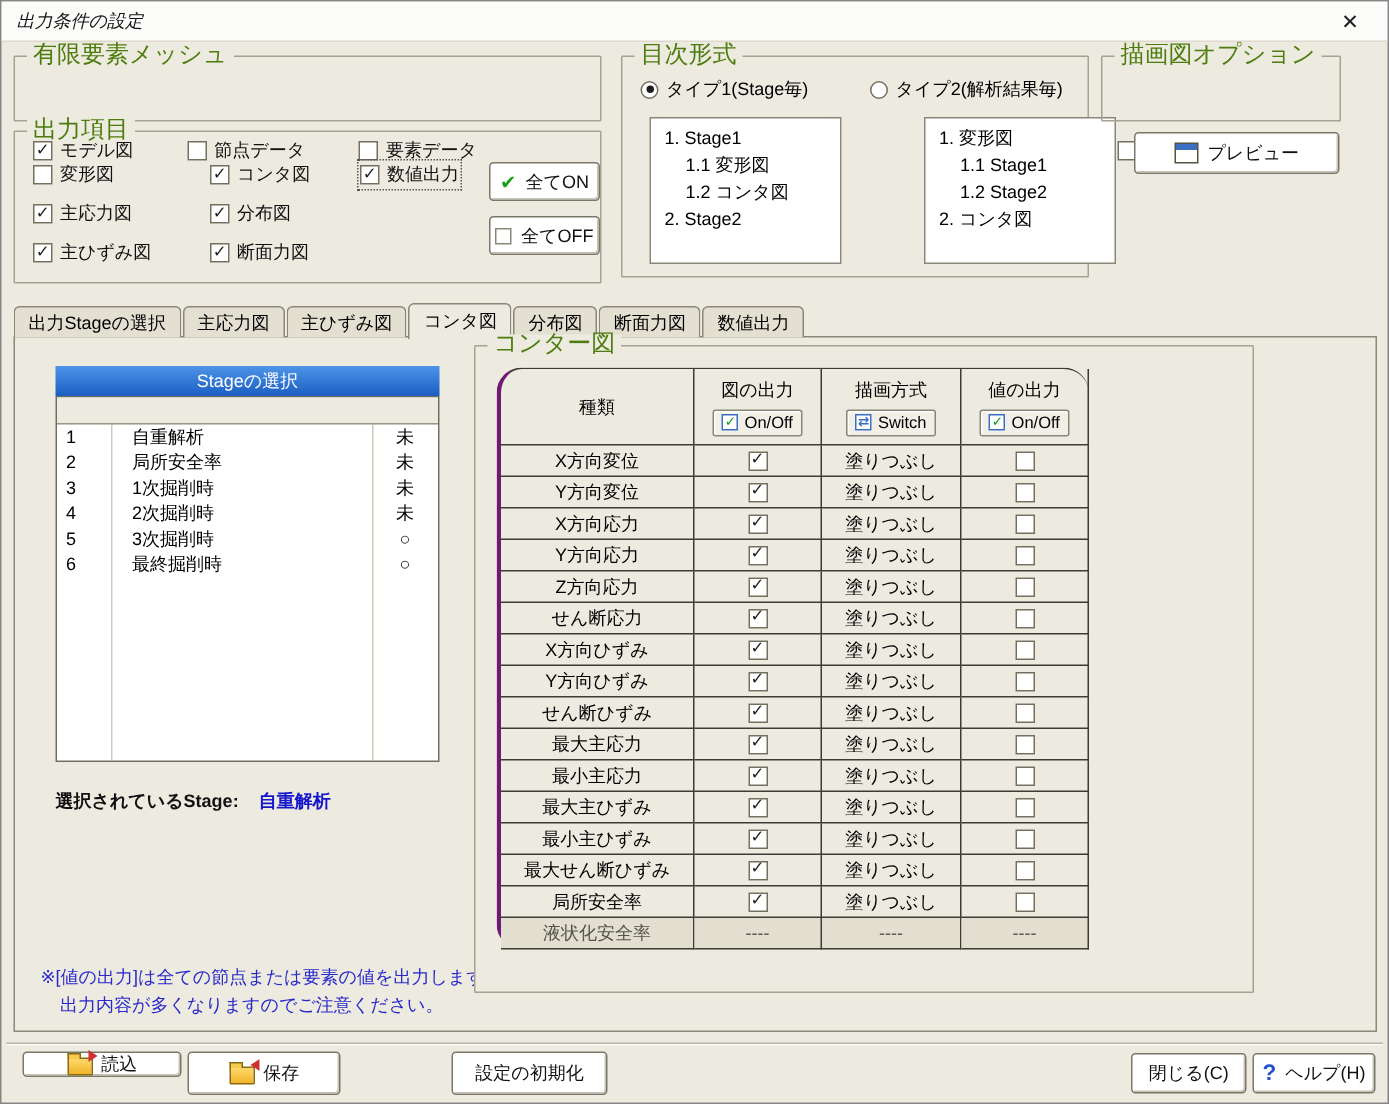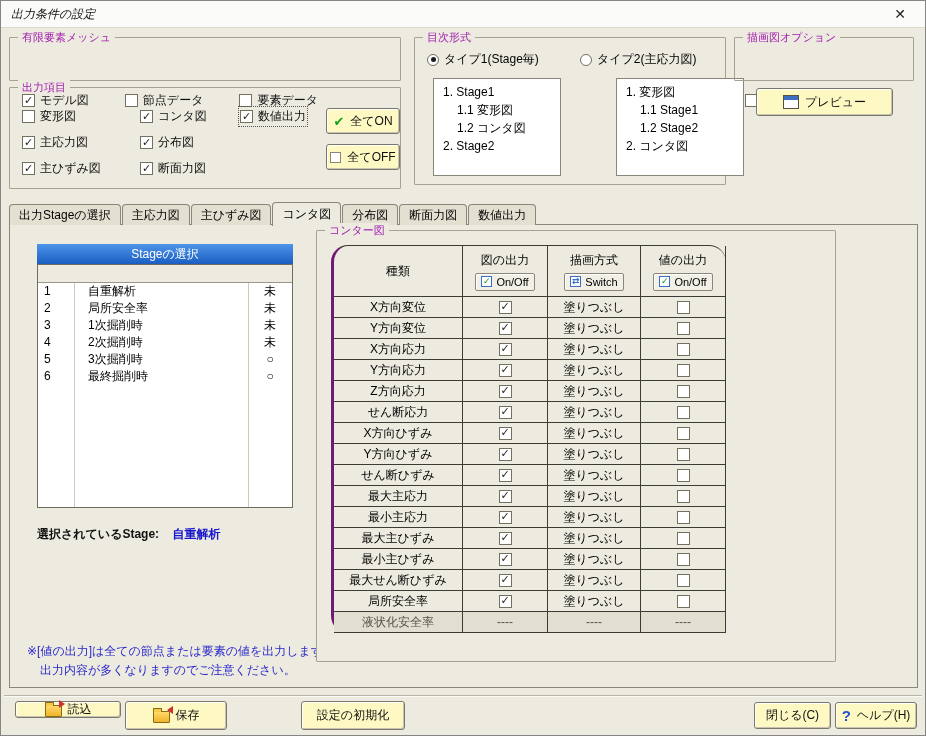--- a/index.html
+++ b/index.html
@@ -4,53 +4,53 @@
 <style>
   *{margin:0;padding:0;box-sizing:border-box;font-family:"Liberation Sans","DejaVu Sans",sans-serif;}
   html,body{width:926px;height:736px;overflow:hidden;background:#c8c8c8;}
   .window{position:relative;width:926px;height:736px;background:#edeadf;border:1px solid #858585;overflow:hidden;}
 
   .titlebar{position:absolute;left:0;top:0;width:100%;height:27px;background:#fbfbf9;border-bottom:1px solid #ddдbd0;border-bottom:1px solid #ddd9cc;display:flex;align-items:center;padding:0 10px;}
   .title{font-size:12px;color:#111;font-style:italic;}
   .close{margin-left:auto;font-size:14px;color:#222;width:30px;text-align:center;cursor:pointer;}
 
   .group{position:absolute;border:1px solid #a5a294;border-radius:1px;}
-  .legend{position:absolute;top:-8px;left:8px;background:#edeadf;padding:0 4px;font-size:11px;line-height:14px;color:#a21caf;white-space:nowrap;}
+  .legend{position:absolute;top:-8px;left:8px;background:#edeadf;padding:0 4px;font-size:16px;line-height:14px;color:#4d7c0f;white-space:nowrap;}
 
   .hrow{position:absolute;left:12px;top:13px;display:flex;gap:36px;align-items:center;white-space:nowrap;margin-top:41px;}
   .check-item{display:inline-flex;align-items:center;gap:5px;font-size:12px;color:#101010;cursor:default;white-space:nowrap;}
   .check-item.focused{outline:1px dotted #555;outline-offset:1px;}
   .cb{width:13px;height:13px;min-width:13px;background:#fff;border:1px solid #73705f;display:inline-flex;align-items:center;justify-content:center;font-size:11px;font-weight:bold;color:#1c1c1c;line-height:11px;}
   .cb.on::before{content:"✓";margin-top:-1px;}
   .cb.green::before{color:#13980f;}
   .radio-item{position:absolute;display:inline-flex;align-items:center;gap:5px;font-size:12px;white-space:nowrap;}
   .radio{width:12px;height:12px;min-width:12px;border:1px solid #73705f;border-radius:50%;background:#fff;display:inline-flex;align-items:center;justify-content:center;}
   .radio.on::before{content:"";width:5px;height:5px;border-radius:50%;background:#1c1c1c;}
 
-  .btn{position:absolute;display:inline-flex;align-items:center;justify-content:center;gap:6px;background:#fef9c3;border:1px solid #7b7869;border-radius:3px;box-shadow:inset 1px 1px 0 #ffffff,inset -1px -1px 0 #c6c3b4;font-size:12px;color:#111;cursor:pointer;white-space:nowrap;}
+  .btn{position:absolute;display:inline-flex;align-items:center;justify-content:center;gap:6px;background:#ffffff;border:1px solid #7b7869;border-radius:3px;box-shadow:inset 1px 1px 0 #ffffff,inset -1px -1px 0 #c6c3b4;font-size:12px;color:#111;cursor:pointer;white-space:nowrap;}
 
   
   .g-mesh{left:8px;top:36px;width:392px;height:44px;}
   .g-output{left:8px;top:86px;width:392px;height:102px;}
   .vcol{position:absolute;top:20px;display:flex;flex-direction:column;gap:9px;}
   .all-on{left:316px;top:20px;width:74px;height:26px;}
   .all-off{left:316px;top:56px;width:74px;height:26px;}
   .icon-check{color:#18a018;font-weight:bold;font-size:13px;line-height:13px;}
   .icon-box{width:11px;height:11px;background:#fff;border:1px solid #8a877a;}
 
   .g-toc{left:413px;top:36px;width:312px;height:148px;}
   .r1{left:12px;top:13px;}
   .r2{left:165px;top:13px;}
   .toc-list{position:absolute;top:40px;width:128px;height:98px;background:#fff;border:1px solid #8a877a;font-size:12px;padding:4px 2px;overflow:hidden;}
   .l1{left:18px;}
   .l2{left:157px;margin-left:44px;}
   .toc-line{padding-left:7px;line-height:18px;white-space:nowrap;}
   .toc-line.ind{padding-left:21px;}
 
-  .g-drawopt{left:733px;top:36px;width:180px;height:44px;}
+  .g-drawopt{left:733px;top:36px;width:160px;height:44px;}
   .g-drawopt .hrow{left:10px;gap:16px;}
   .preview-btn{left:755px;top:87px;width:137px;height:28px;}
   .preview-icon{width:16px;height:14px;border:1px solid #55523f;background:#fff;position:relative;}
   .preview-icon::before{content:"";position:absolute;left:0;top:0;right:0;height:4px;background:#3a6fc4;}
 
   
   .tabstrip{position:absolute;left:8px;top:200px;height:24px;display:flex;align-items:flex-end;z-index:2;}
   .tab{font-size:12px;padding:0 9px;border:1px solid #8a877a;border-bottom:none;border-radius:4px 4px 0 0;background:#e3e0d2;margin-right:1px;height:21px;display:flex;align-items:center;cursor:pointer;white-space:nowrap;}
   .tab.active{background:#edeadf;height:24px;position:relative;z-index:3;margin-bottom:-1px;}
   .main-panel{position:absolute;left:8px;top:223px;width:909px;height:464px;border:1px solid #8a877a;background:#edeadf;z-index:1;}
@@ -175,21 +175,21 @@
   </div>
 
   <div class="group g-toc">
     <span class="legend">目次形式</span>
     <label class="radio-item r1">
       <span class="radio on"></span>
       <span>タイプ1(Stage毎)</span>
     </label>
     <label class="radio-item r2">
       <span class="radio"></span>
-      <span>タイプ2(主応力図)</span>
+      <span>タイプ2(解析結果毎)</span>
     </label>
     <div class="toc-list l1" id="toc-list1">
         <div class="toc-line">1. Stage1</div>
         <div class="toc-line ind">1.1 変形図</div>
         <div class="toc-line ind">1.2 コンタ図</div>
         <div class="toc-line">2. Stage2</div>
       </div>
     <div class="toc-list l2" id="toc-list2">
         <div class="toc-line">1. 変形図</div>
         <div class="toc-line ind">1.1 Stage1</div>

